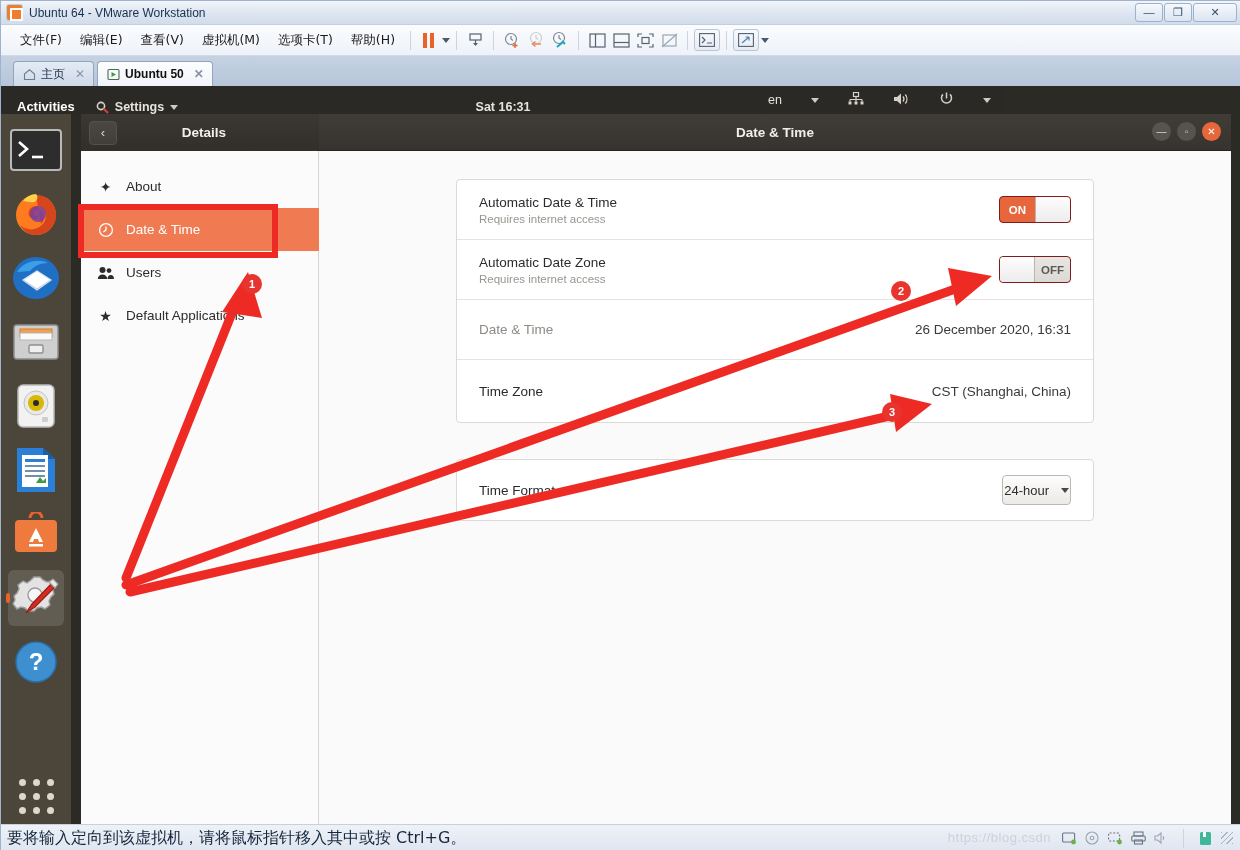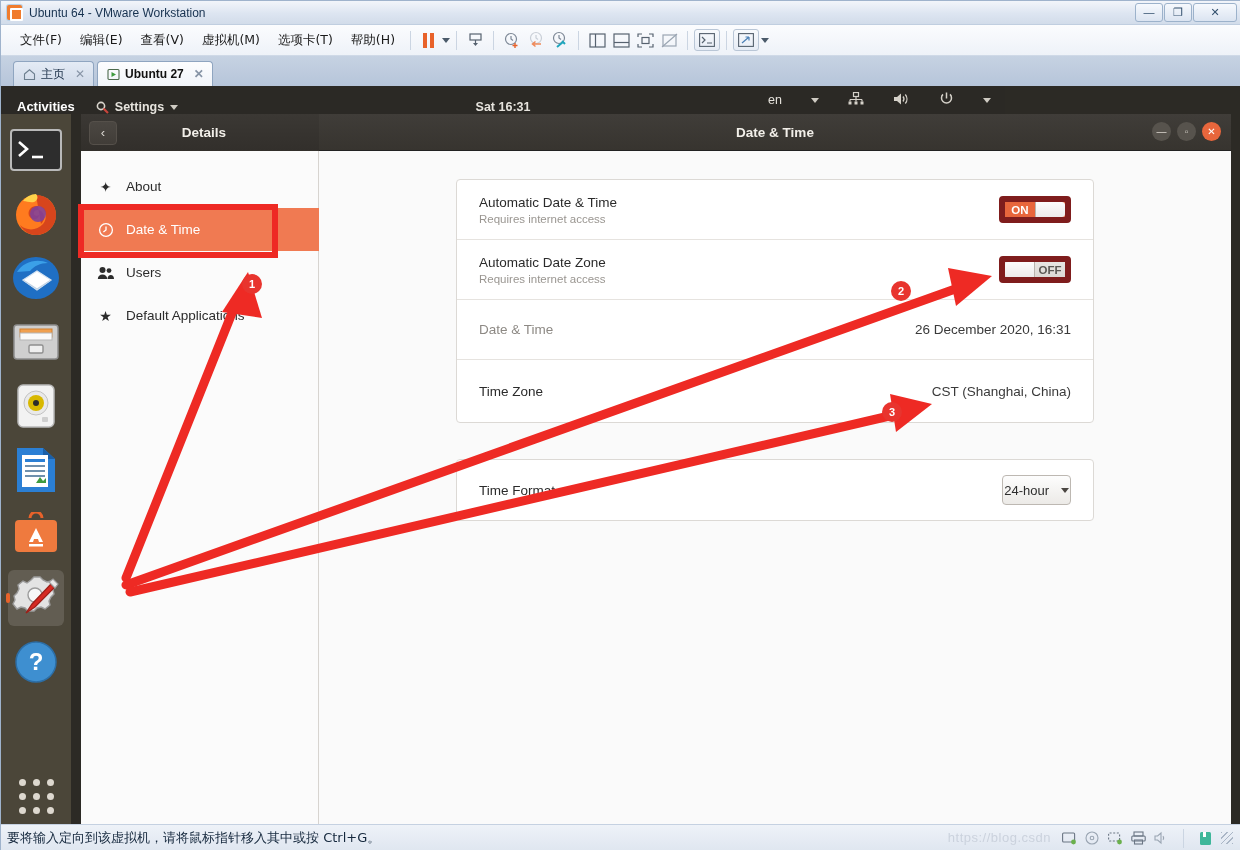--- a/index.html
+++ b/index.html
@@ -168,21 +168,21 @@
   .row {
     display:flex; align-items:center; justify-content:space-between;
     padding:0 22px; min-height:60px; border-bottom:1px solid #e6e3df;
   }
   .row:last-child { border-bottom:none; }
   .row-title { font-size:13.5px; color:#2b2b2b; }
   .row-sub { font-size:11.5px; color:#9a9691; margin-top:3px;}
   .row-title.dim { color:#8d8984; }
   .row-value { font-size:13.5px; color:#3a3a3a; }
 
-  .toggle { width:72px; height:27px; border-radius:4px; border:6px solid #7f1d1d;
+  .toggle { width:72px; height:27px; border-radius:4px; border:1px solid #7f1d1d;
             display:flex; align-items:center; position:relative; overflow:hidden; }
   .toggle .lbl { font-size:11.5px; font-weight:bold; width:36px; text-align:center;}
   .toggle .knob { width:36px; height:100%; background:linear-gradient(#fdfdfd,#ececec); }
   .toggle.on { background:#e8663c; }
   .toggle.on .lbl { color:#fff; }
   .toggle.on .knob { border-left:1px solid #b9b4ae; border-radius:0 3px 3px 0;}
   .toggle.off { background:linear-gradient(#e8e6e3,#dcd9d5); }
   .toggle.off .lbl { color:#5c5955; }
   .toggle.off .knob { border-right:1px solid #b9b4ae; border-radius:3px 0 0 3px;}
 
@@ -206,21 +206,21 @@
     position:absolute; border:6px solid #ee2a24; background:transparent;
   }
 
   
   .vmw-status {
     position:absolute; left:0; top:823px; width:1240px; height:27px;
     background:linear-gradient(#eef2f8,#dfe6f0);
     border-top:1px solid #c5d1e1;
     display:flex; align-items:center;
   }
-  .status-text { font-size:13px; color:#15283d; margin-left:6px;
+  .status-text { font-size:16px; color:#15283d; margin-left:6px;
     font-family:"DejaVu Sans","Liberation Sans", sans-serif;}
   .status-right { position:absolute; right:8px; top:0; height:26px; display:flex; align-items:center; gap:8px;}
   .watermark { position:absolute; right:190px; top:5px; font-size:13px; color:#cbd2dd; letter-spacing:0.5px;}
   .st-ico { width:15px;height:15px; display:block;}
   .grip { width:12px;height:12px; background:
       repeating-linear-gradient(135deg,#aab6c6 0 1px,transparent 1px 4px);}
 </style>
 </head>
 <body>
 
@@ -338,21 +338,21 @@
         <span>主页</span>
         <span class="tab-close">✕</span>
       </div>
       <div class="vmw-tab active">
         <span class="tab-ico">
           <svg width="13" height="13" viewBox="0 0 13 13">
               <rect x="1" y="1.5" width="11" height="10" rx="1" fill="none" stroke="#4c6a4c" stroke-width="1.1"></rect>
               <path d="M4.5 4l4.5 2.5-4.5 2.5z" fill="#3f9b3f"></path>
             </svg>
         </span>
-        <span>Ubuntu 27</span>
+        <span>Ubuntu 50</span>
         <span class="tab-close">✕</span>
       </div>
     </div>
 
     <div class="guest">
 
       <div class="gnome-topbar">
         <span class="activities">Activities</span>
         <span class="settings-menu">
           <span class="settings-glyph">

